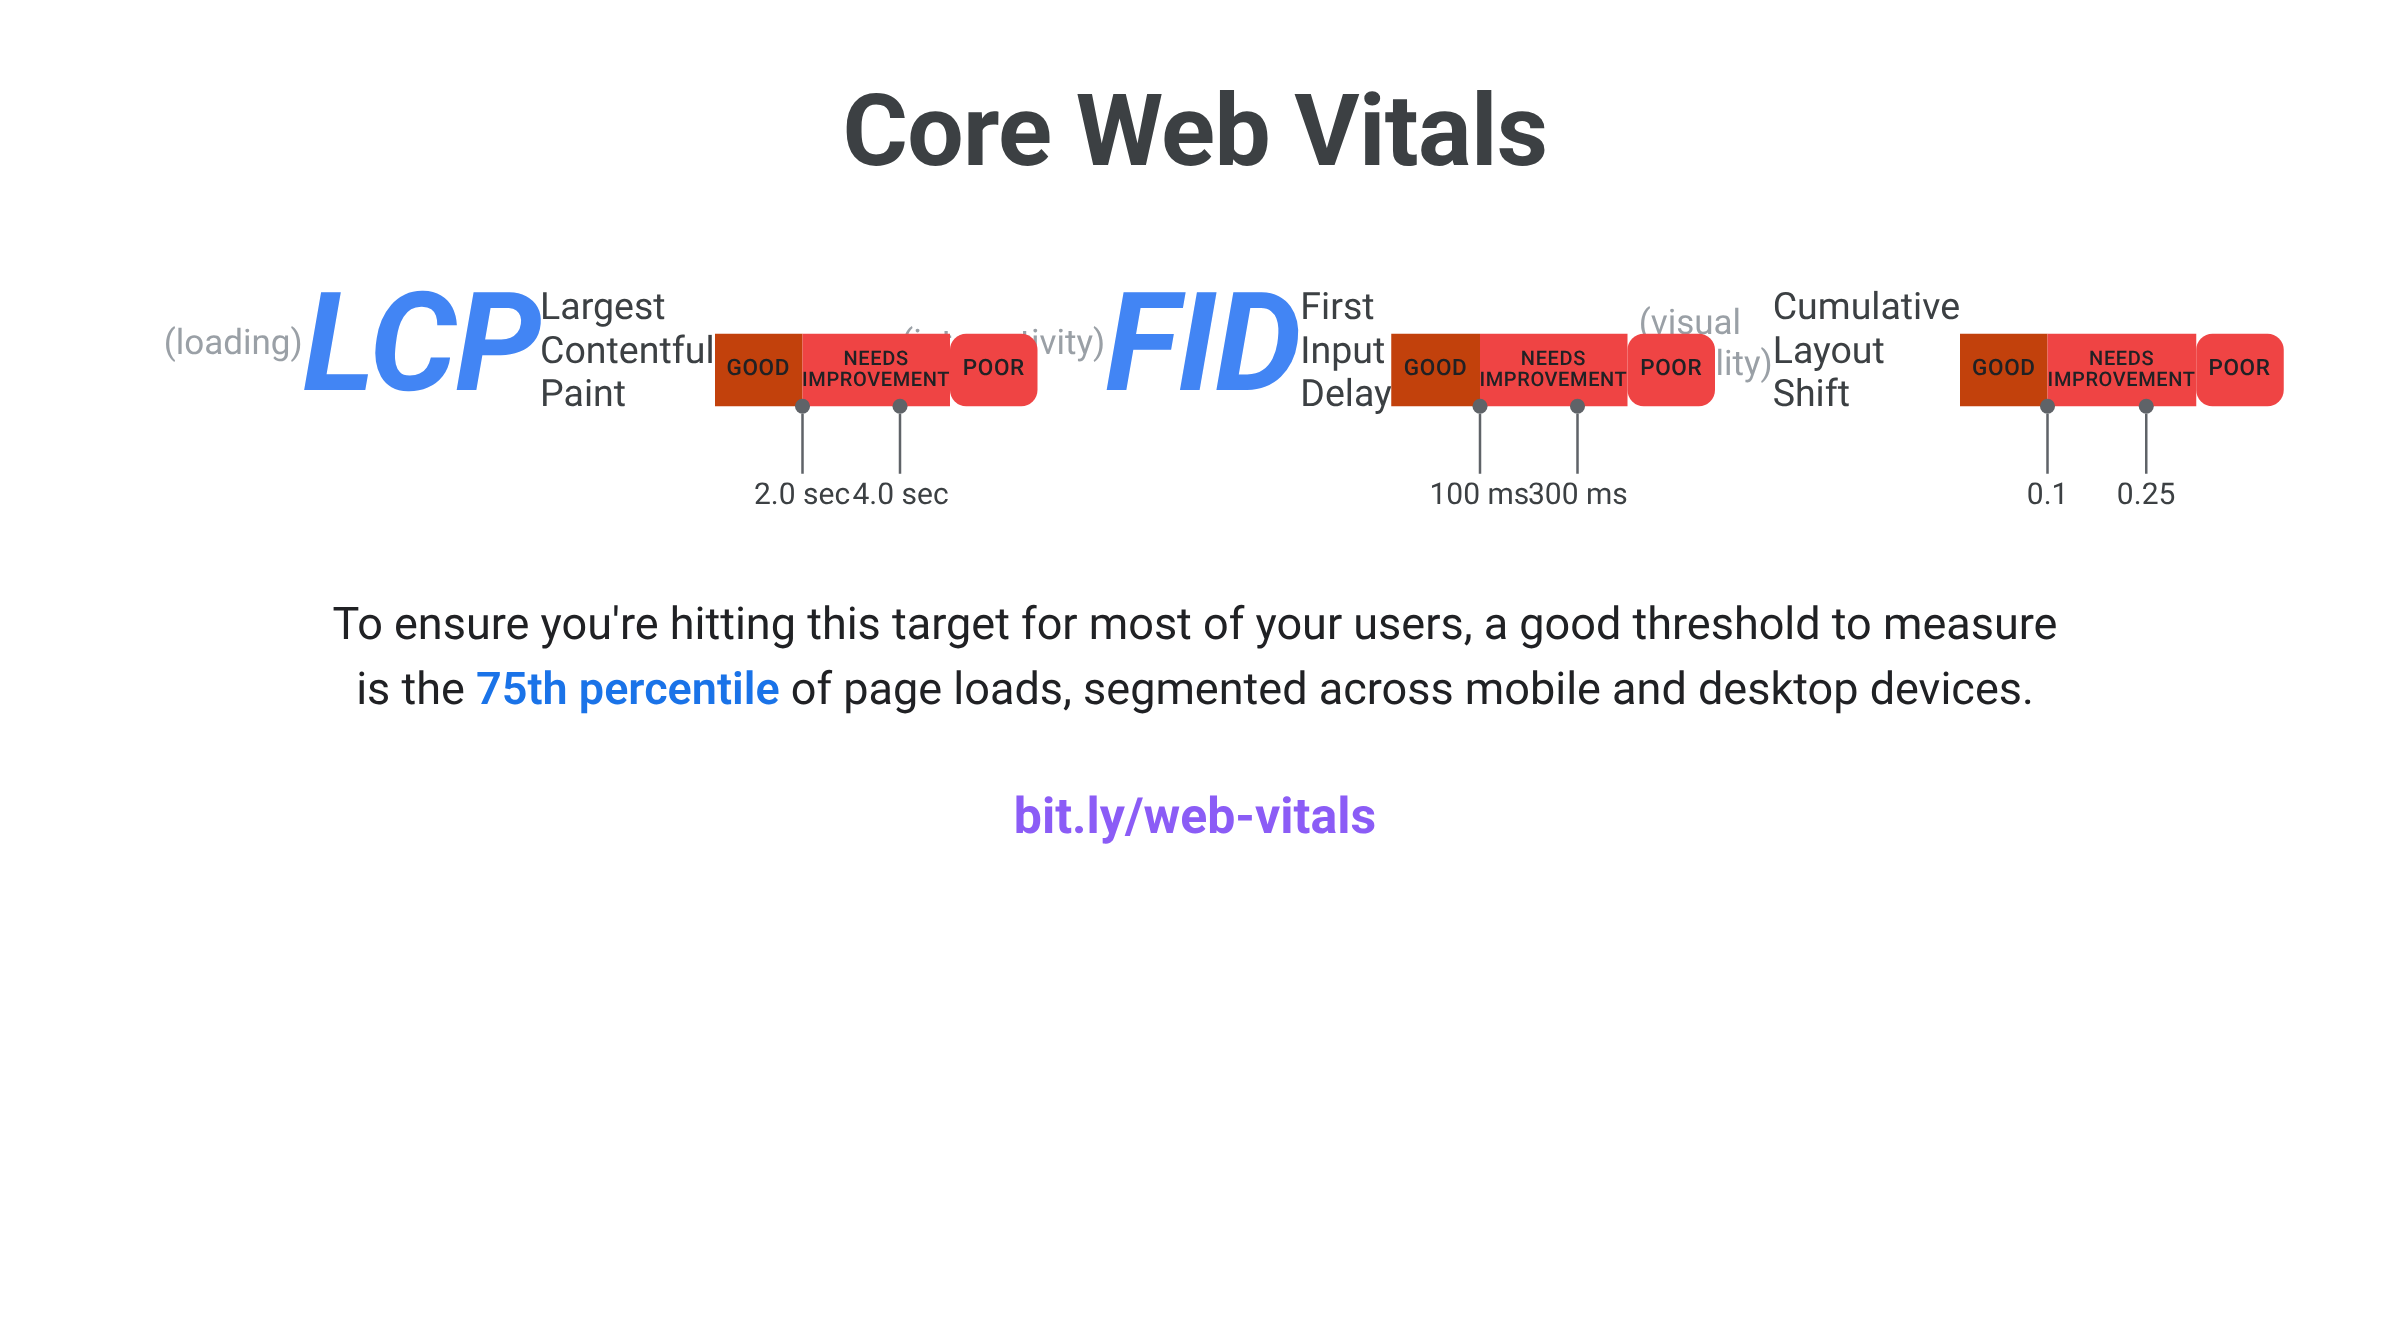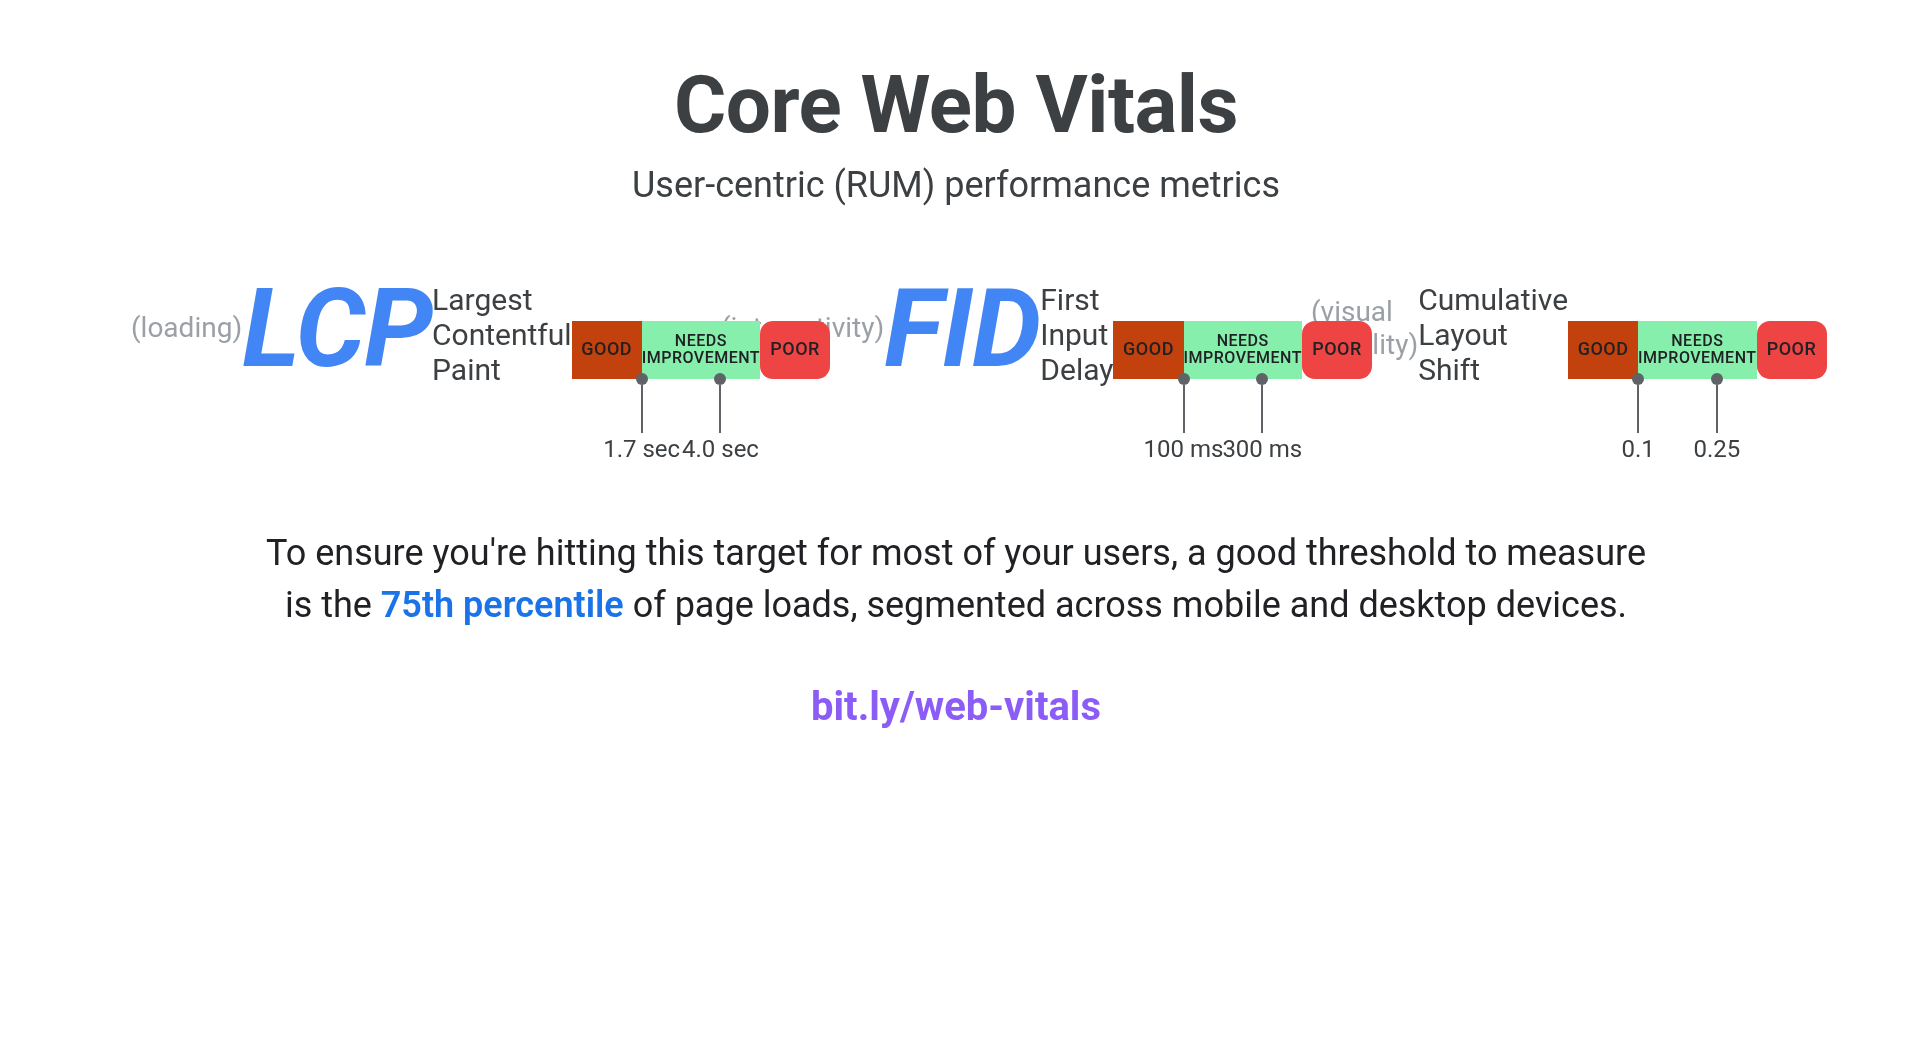--- a/index.html
+++ b/index.html
@@ -84,21 +84,21 @@
     justify-content: center;
     font-size: 18px;
     font-weight: 500;
     color: #202124;
     text-align: center;
     line-height: 1.05;
     letter-spacing: 0.5px;
   }
   .seg.needs { font-size: 16px; }
   .seg-good  { background: #c2410c; flex: 0 0 32%; }
-  .seg-needs { background: #86efac; flex: 0 0 36%; }
+  .seg-needs { background: #ef4444; flex: 0 0 36%; }
   .seg-poor  { background: #ef4444; flex: 0 0 32%; border-radius: 13px; }
 
   .marker {
     position: absolute;
     top: 52px;
     width: 2px;
     transform: translateX(-50%);
   }
   .marker .dot {
     width: 12px;
@@ -144,38 +144,37 @@
     font-weight: 700;
     color: #8b5cf6;
   }
 </style>
 </head>
 <body>
 
 <div class="page">
 
   <div class="title">Core Web Vitals</div>
-  <div class="subtitle">User-centric (RUM) performance metrics</div>
 
   <div class="metrics">
 
     <div class="metric">
       <div class="category">(loading)</div>
       <div class="acronym">LCP</div>
       <div class="fullname">Largest Contentful Paint</div>
       <div class="bar-wrap">
         <div class="bar">
           <div class="seg seg-good">GOOD</div>
           <div class="seg seg-needs needs">NEEDS<br>IMPROVEMENT</div>
           <div class="seg seg-poor">POOR</div>
         </div>
         <div class="marker m1">
           <div class="dot"></div>
             <div class="line"></div>
-          <div class="label">1.7 sec</div>
+          <div class="label">2.0 sec</div>
         </div>
         <div class="marker m2">
           <div class="dot"></div>
             <div class="line"></div>
           <div class="label">4.0 sec</div>
         </div>
       </div>
     </div>
 
     <div class="metric">

